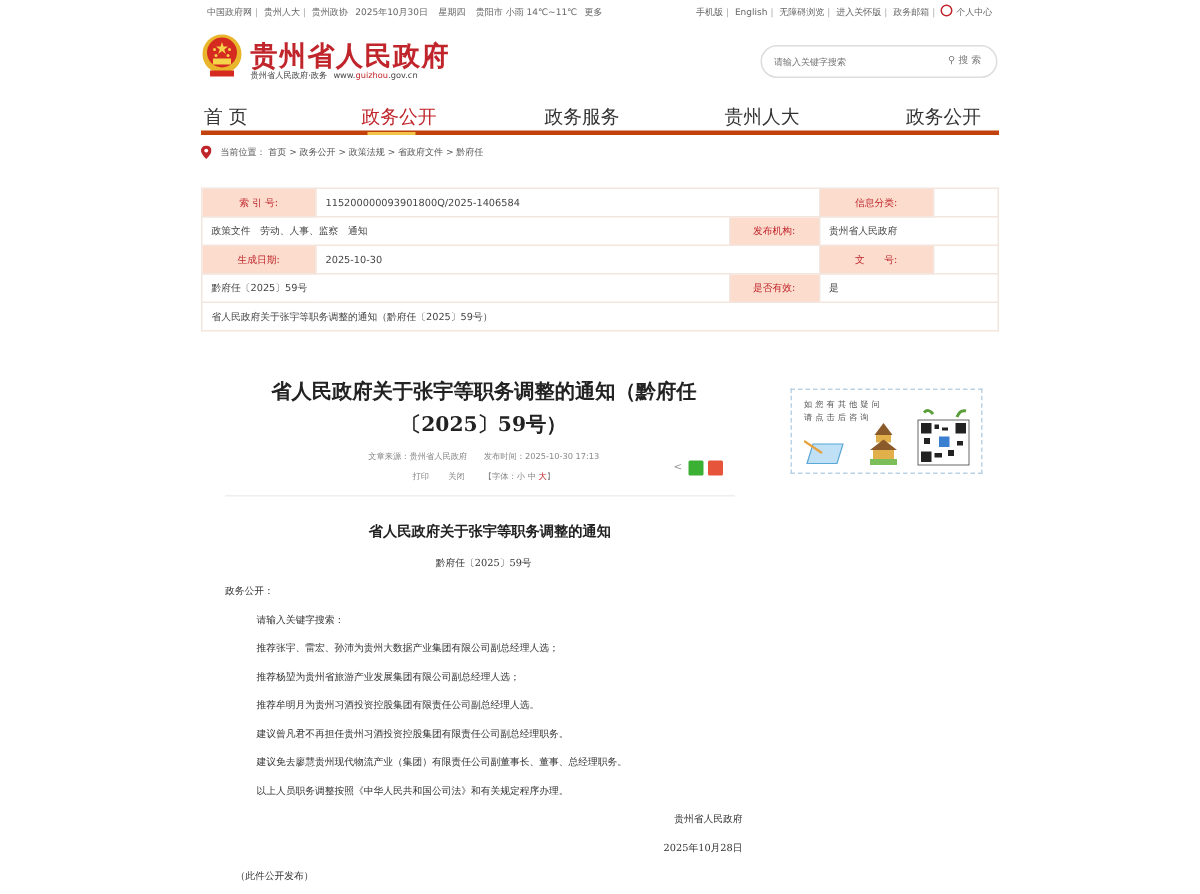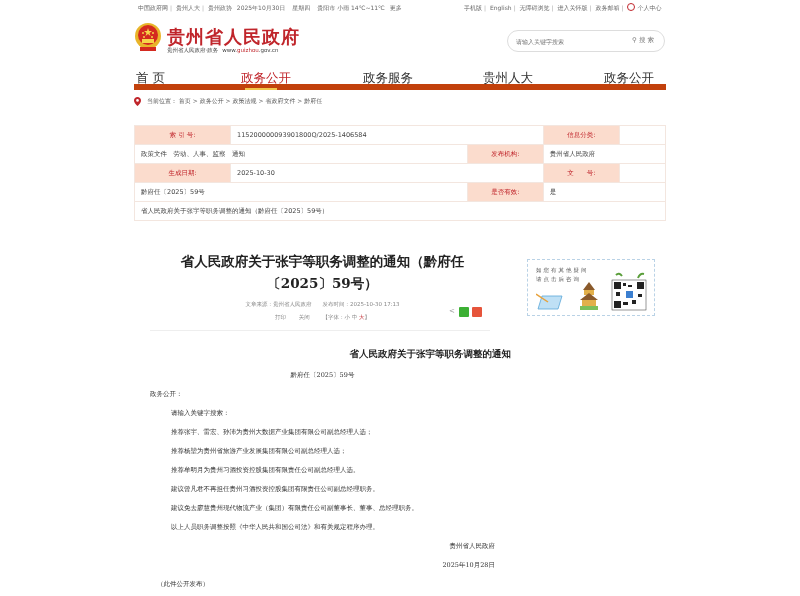--- a/index.html
+++ b/index.html
@@ -12,21 +12,21 @@
 .user-ico{display:inline-block;width:8px;height:8px;border:1px solid #c0252b;border-radius:50%;vertical-align:middle;margin-right:2px;position:relative;top:-1px;}
 .header{position:absolute;left:0;top:14px;width:800px;height:52px;}
 .emblem{position:absolute;left:134px;top:22px;width:28px;height:32px;}
 .site-title{position:absolute;left:167px;top:25px;font-size:18px;font-weight:bold;color:#c0252b;letter-spacing:1px;font-family:"DejaVu Sans",sans-serif;white-space:nowrap;}
 .site-sub{position:absolute;left:167px;top:47px;font-size:5.5px;color:#444;white-space:nowrap;}
 .site-sub .url{margin-left:4px;}
 .site-sub .url b{color:#c0252b;font-weight:normal;}
 .search{position:absolute;left:507px;top:30px;width:158px;height:22px;border:1px solid #ddd;border-radius:11px;}
 .search input{position:absolute;left:8px;top:5px;width:100px;height:11px;border:none;outline:none;font-size:6px;color:#777;background:transparent;font-family:"DejaVu Sans",sans-serif;}
 .search .btn{position:absolute;right:10px;top:5px;font-size:6.5px;color:#777;white-space:nowrap;}
-.nav{position:absolute;left:134px;top:68px;width:532px;height:22px;border-bottom:6px solid #c2410c;}
+.nav{position:absolute;left:134px;top:68px;width:532px;height:22px;border-bottom:3px solid #c2410c;}
 .nav .item{position:absolute;top:2px;font-size:12.5px;color:#333;white-space:nowrap;}
 .nav .item.active{color:#c0252b;}
 .nav .underline{position:absolute;left:250px;top:20px;width:32px;height:2px;background:#f2c54a;}
 .crumb{position:absolute;left:134px;top:97px;font-size:6px;color:#555;white-space:nowrap;}
 .pin{display:inline-block;width:7px;height:9px;vertical-align:middle;margin-right:4px;}
 .meta{position:absolute;left:134px;top:125px;width:532px;}
 .meta table{border-collapse:collapse;width:532px;font-size:6.5px;}
 .meta td{height:19px;border:1px solid #f3e6df;padding:0 6px;color:#444;white-space:nowrap;}
 .meta td.lab{background:#fbdccd;color:#c0252b;text-align:center;}
 .title{position:absolute;left:150px;top:250px;width:345px;text-align:center;font-size:13.5px;font-weight:bold;color:#222;line-height:22px;font-family:"DejaVu Serif","Liberation Serif",serif;}
@@ -36,21 +36,21 @@
 .share{position:absolute;left:449px;top:307px;font-size:7px;color:#999;}
 .wechat{position:absolute;left:459px;top:307px;width:10px;height:10px;background:#3cb034;border-radius:1px;}
 .weibo{position:absolute;left:472px;top:307px;width:10px;height:10px;background:#e6543b;border-radius:1px;}
 .divline{position:absolute;left:150px;top:330px;width:340px;height:1px;background:#eee;}
 .qrbox{position:absolute;left:527px;top:259px;width:128px;height:57px;border:1px dashed #b9d2e6;}
 .qrbox .txt{position:absolute;left:8px;top:6px;font-size:5.5px;color:#555;letter-spacing:2px;line-height:9px;}
 .qrbox .doc{position:absolute;left:8px;top:30px;width:28px;height:20px;}
 .qrbox .pagoda{position:absolute;left:50px;top:20px;width:22px;height:32px;}
 .qrbox .qr{position:absolute;left:82px;top:12px;width:38px;height:40px;}
 .body{position:absolute;left:150px;top:340px;width:345px;font-family:"DejaVu Serif","Liberation Serif",serif;}
-.body .h{position:absolute;left:16px;top:8px;width:345px;text-align:right;font-size:9.5px;font-weight:bold;color:#222;}
+.body .h{position:absolute;left:4px;top:8px;width:345px;text-align:center;font-size:9.5px;font-weight:bold;color:#222;}
 .body .sn{position:absolute;left:0;top:31px;width:345px;text-align:center;font-size:6.5px;color:#333;}
 .body p{position:absolute;font-size:6.5px;color:#333;white-space:nowrap;}
 .body p.ind{left:21px;}
 .body p.r{right:0;text-align:right;}
 </style>
 </head>
 <body>
 
 <div class="topbar">
   <div class="left">
@@ -111,28 +111,28 @@
   <a>政务公开</a> &gt;
   <a>政策法规</a> &gt;
   <a>省政府文件</a> &gt;
   <a>黔府任</a>
 </div>
 
 <div class="meta">
   <table>
     <tbody>
         <tr>
-      <td class="lab" style="width:96px">索 引 号:</td>
+      <td class="lab" style="width:76px">索 引 号:</td>
       <td colspan="2">115200000093901800Q/2025-1406584</td>
       <td class="lab" style="width:76px">信息分类:</td>
       <td></td>
     </tr>
     <tr>
       <td colspan="2">政策文件　劳动、人事、监察　通知</td>
-      <td class="lab" style="width:76px">发布机构:</td>
+      <td class="lab" style="width:60px">发布机构:</td>
       <td colspan="2">贵州省人民政府</td>
     </tr>
     <tr>
       <td class="lab">生成日期:</td>
       <td colspan="2">2025-10-30</td>
       <td class="lab">文　　号:</td>
       <td></td>
     </tr>
     <tr>
       <td colspan="2">黔府任〔2025〕59号</td>

